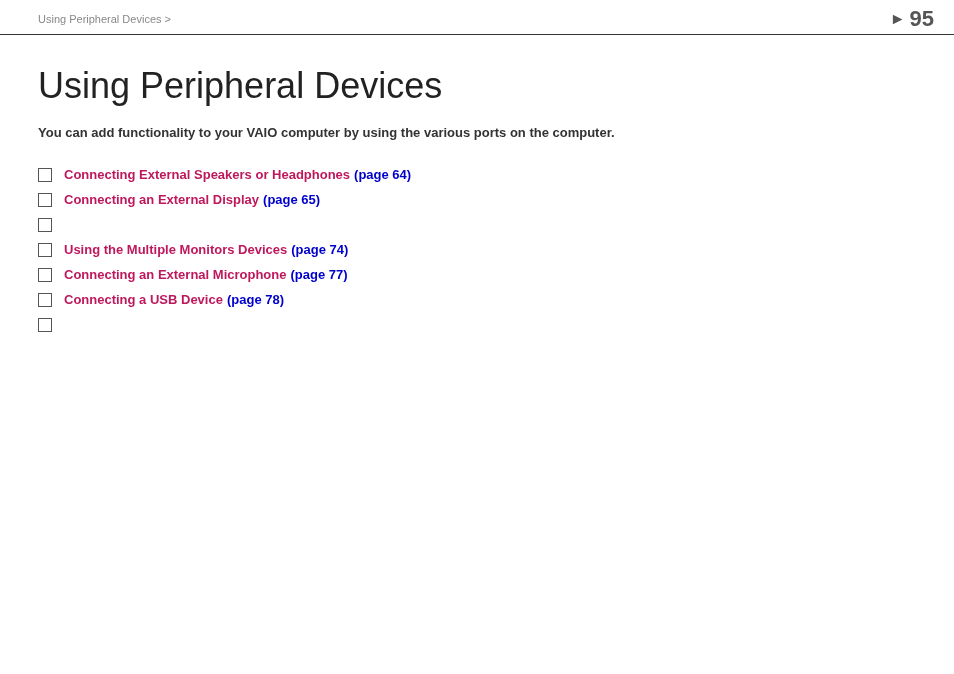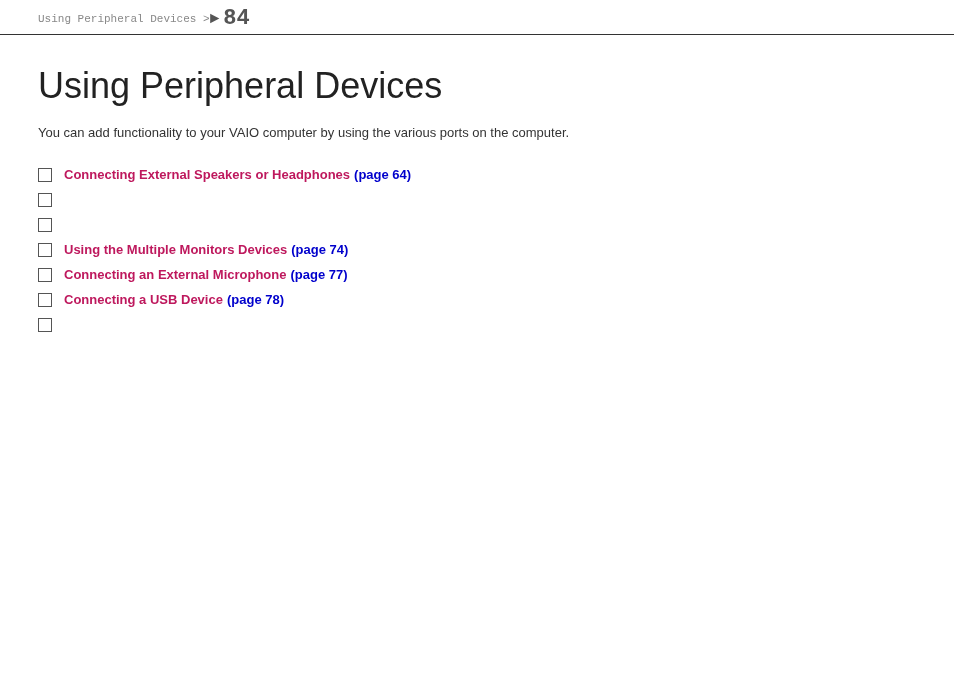--- a/index.html
+++ b/index.html
@@ -13,25 +13,25 @@
       height: 674px;
       background: #ffffff;
       font-family: Arial, Helvetica, sans-serif;
       font-size: 13px;
       color: #333333;
       overflow: hidden;
     }
 
     .header {
       display: flex;
+      justify-content: space-between;
       align-items: center;
       padding: 8px 20px 4px 38px;
       border-bottom: 1.5px solid #333333;
       margin-bottom: 0;
-      font-family: Liberation Mono, monospace;
     }
 
     .breadcrumb {
       font-size: 11px;
       color: #888888;
     }
 
     .page-number {
       font-size: 22px;
       font-weight: bold;
@@ -61,20 +61,21 @@
       color: #222222;
       margin-bottom: 16px;
       font-family: Arial, Helvetica, sans-serif;
     }
 
     .description {
       font-size: 13px;
       color: #333333;
       margin-bottom: 24px;
       line-height: 1.5;
+      font-weight: bold;
     }
 
     .toc-list {
       list-style: none;
       padding: 0;
       margin: 0;
     }
 
     .toc-item {
       display: flex;
@@ -105,35 +106,36 @@
       margin-left: 4px;
     }
   </style>
 </head>
 <body>
 
 <div class="header">
   <span class="breadcrumb">Using Peripheral Devices &gt;</span>
   <div class="page-number-container">
     <span class="arrow-icon">►</span>
-    <span class="page-number">84</span>
+    <span class="page-number">95</span>
   </div>
 </div>
 
 <div class="content">
   <h1 class="page-title">Using Peripheral Devices</h1>
   <p class="description">You can add functionality to your VAIO computer by using the various ports on the computer.</p>
 
   <ul class="toc-list" id="toc-list">
   <li class="toc-item">
         <span class="checkbox-icon"></span>
         <span><span class="toc-item-text">Connecting External Speakers or Headphones</span><a class="toc-item-link" href="#">(page 64)</a></span>
       </li>
       <li class="toc-item">
         <span class="checkbox-icon"></span>
+        <span><span class="toc-item-text">Connecting an External Display</span><a class="toc-item-link" href="#">(page 65)</a></span>
       </li>
       <li class="toc-item">
         <span class="checkbox-icon"></span>
       </li>
       <li class="toc-item">
         <span class="checkbox-icon"></span>
         <span><span class="toc-item-text">Using the Multiple Monitors Devices</span><a class="toc-item-link" href="#">(page 74)</a></span>
       </li>
       <li class="toc-item">
         <span class="checkbox-icon"></span>

